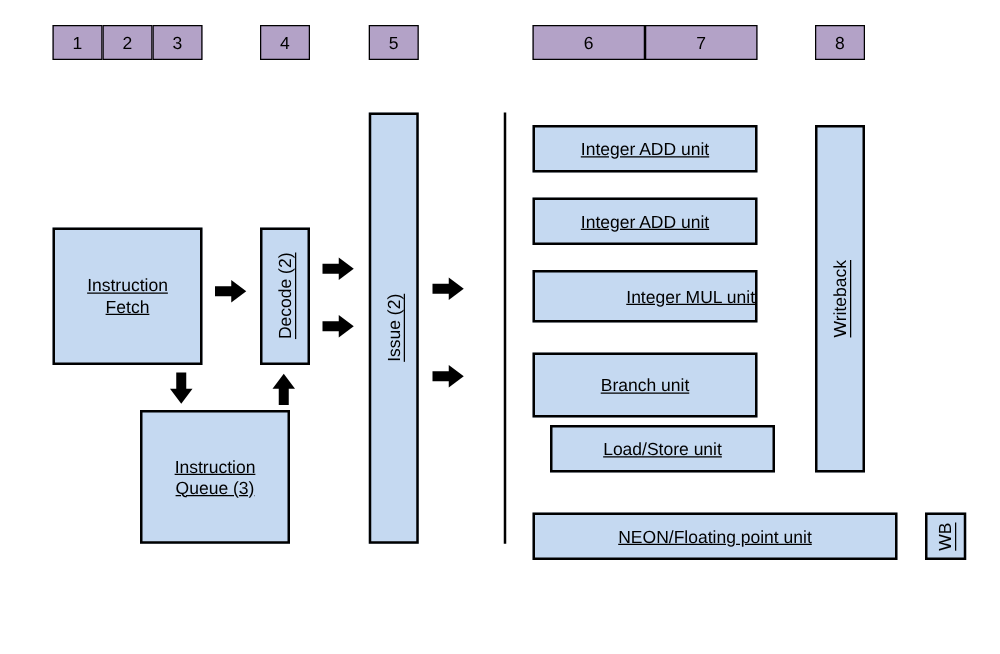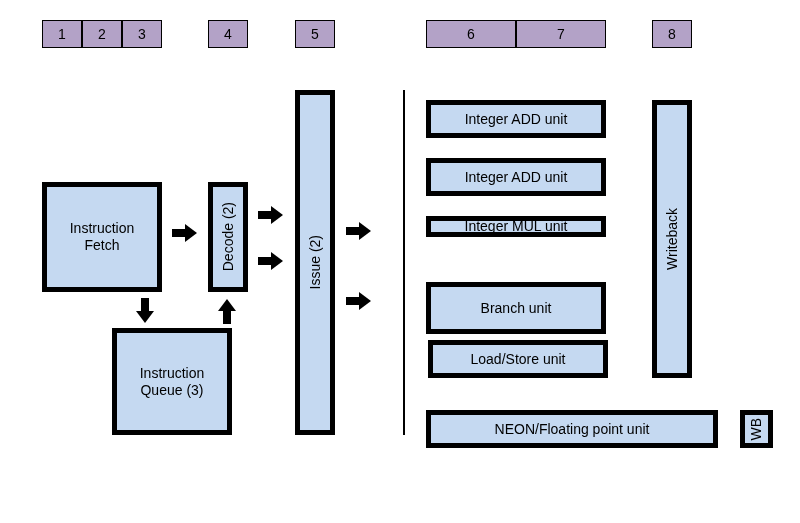--- a/index.html
+++ b/index.html
@@ -19,26 +19,27 @@
     height: 28px;
     background: #b3a2c7;
     border: 1px solid #000;
     display: flex;
     align-items: center;
     justify-content: center;
   }
   .block {
     position: absolute;
     background: #c5d9f1;
-    border: 5px solid #000000;
+    border: 2px solid #000000;
     display: flex;
     align-items: center;
     justify-content: center;
     text-align: center;
     line-height: 1.2;
+    text-decoration: underline;
   }
   .vtext {
     writing-mode: vertical-rl;
     transform: rotate(180deg);
   }
   .arrow-right {
     position: absolute;
     width: 26px;
     height: 18px;
   }
@@ -161,27 +162,27 @@
   </div>
 
 <div class="vline" style="left:403px; top:90px; height:345px;"></div>
 
 <div class="block" style="left:426px; top:100px; width:180px; height:38px;">
     <span>Integer ADD unit</span>
   </div>
 <div class="block" style="left:426px; top:158px; width:180px; height:38px;">
     <span>Integer ADD unit</span>
   </div>
-<div class="block" style="left:426px; top:216px; width:180px; height:21px;">
+<div class="block" style="left:426px; top:216px; width:180px; height:42px;justify-content:flex-end;">
     <span>Integer MUL unit</span>
   </div>
 <div class="block" style="left:426px; top:282px; width:180px; height:52px;">
     <span>Branch unit</span>
   </div>
-<div class="block" style="left:428px; top:340px; width:180px; height:38px;">
+<div class="block" style="left:440px; top:340px; width:180px; height:38px;">
     <span>Load/Store unit</span>
   </div>
 
 <div class="block" style="left:652px; top:100px; width:40px; height:278px;">
     <span class="vtext">Writeback</span>
   </div>
 
 <div class="block" style="left:426px; top:410px; width:292px; height:38px;">
     <span>NEON/Floating point unit</span>
   </div>

